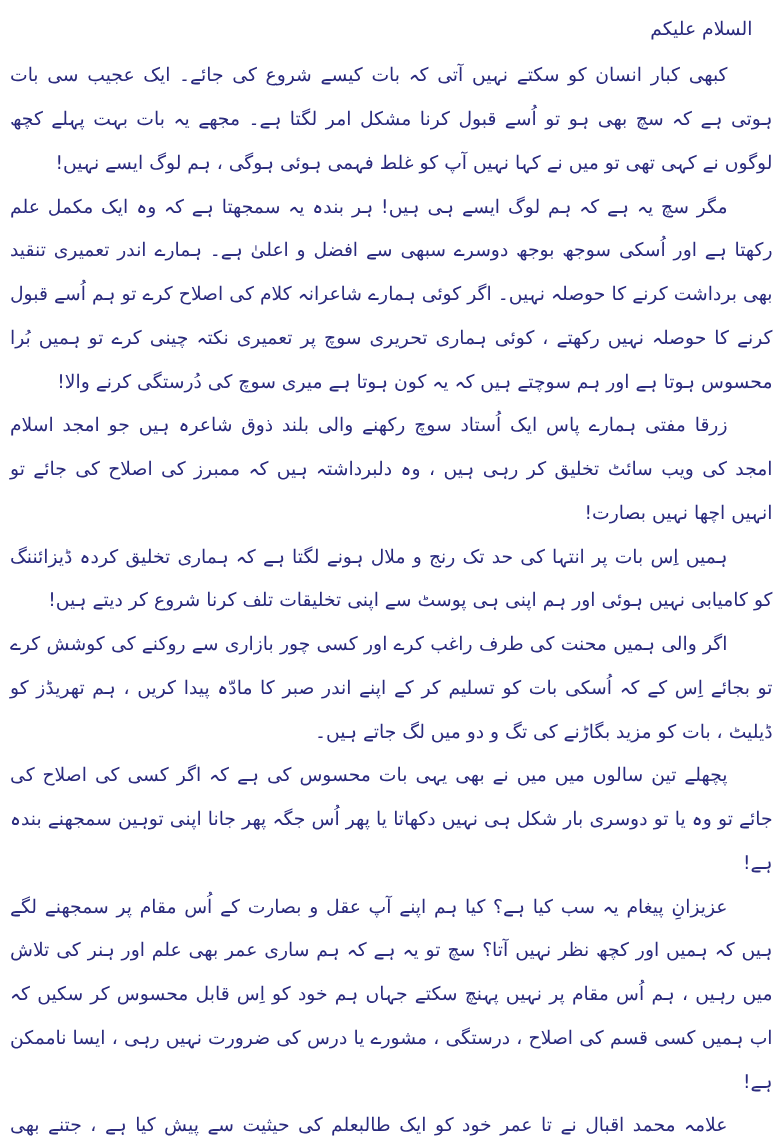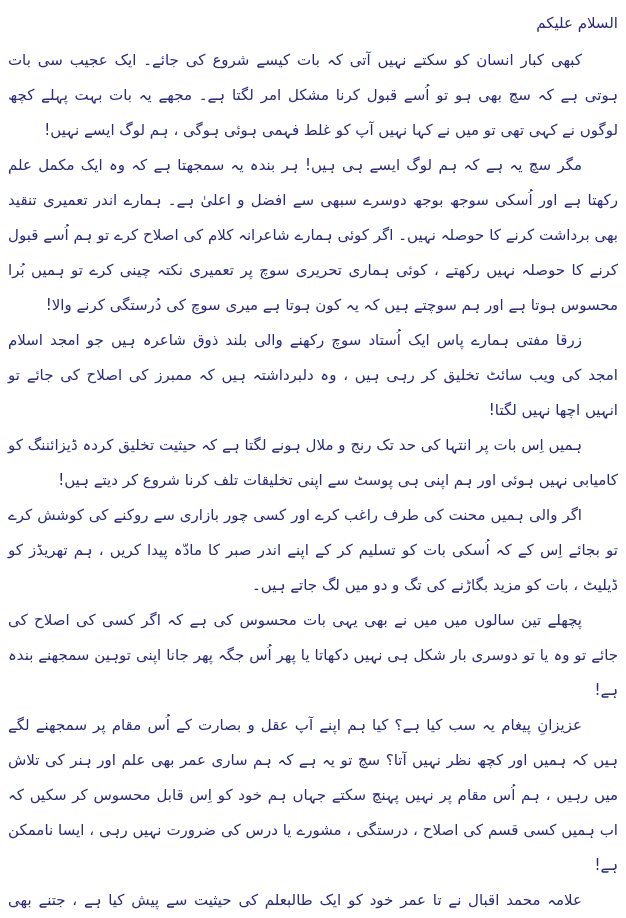--- a/index.html
+++ b/index.html
@@ -16,38 +16,38 @@
     unicode-bidi: embed;
     font-family: "DejaVu Sans", sans-serif;
     color: #2a2a7d;
     font-size: 15px;
     line-height: 35px;
     padding: 6px 8px 4px 8px;
     overflow: hidden;
   }
   .greeting {
     text-align: right;
-    margin: 0 0 2px 0;
+    margin: 0 16px 2px 0;
   }
   p.para {
     margin: 0;
     padding: 0;
     text-indent: 36px;      
     text-align: justify;
   }
 </style>
 </head>
 <body>
 
 <div class="page">
 
   <div class="greeting">السلام علیکم</div>
 
   <p class="para">کبھی کبار انسان کو سکتے نہیں آتی کہ بات کیسے شروع کی جائے۔ ایک عجیب سی بات ہوتی ہے کہ سچ بھی ہو تو اُسے قبول کرنا مشکل امر لگتا ہے۔ مجھے یہ بات بہت پہلے کچھ لوگوں نے کہی تھی تو میں نے کہا نہیں آپ کو غلط فہمی ہوئی ہوگی ، ہم لوگ ایسے نہیں!</p>
   <p class="para">مگر سچ یہ ہے کہ ہم لوگ ایسے ہی ہیں! ہر بندہ یہ سمجھتا ہے کہ وہ ایک مکمل علم رکھتا ہے اور اُسکی سوجھ بوجھ دوسرے سبھی سے افضل و اعلیٰ ہے۔ ہمارے اندر تعمیری تنقید بھی برداشت کرنے کا حوصلہ نہیں۔ اگر کوئی ہمارے شاعرانہ کلام کی اصلاح کرے تو ہم اُسے قبول کرنے کا حوصلہ نہیں رکھتے ، کوئی ہماری تحریری سوچ پر تعمیری نکتہ چینی کرے تو ہمیں بُرا محسوس ہوتا ہے اور ہم سوچتے ہیں کہ یہ کون ہوتا ہے میری سوچ کی دُرستگی کرنے والا!</p>
-  <p class="para">زرقا مفتی ہمارے پاس ایک اُستاد سوچ رکھنے والی بلند ذوق شاعرہ ہیں جو امجد اسلام امجد کی ویب سائٹ تخلیق کر رہی ہیں ، وہ دلبرداشتہ ہیں کہ ممبرز کی اصلاح کی جائے تو انہیں اچھا نہیں لگتا!</p>
-  <p class="para">ہمیں اِس بات پر انتہا کی حد تک رنج و ملال ہونے لگتا ہے کہ حیثیت تخلیق کردہ ڈیزائننگ کو کامیابی نہیں ہوئی اور ہم اپنی ہی پوسٹ سے اپنی تخلیقات تلف کرنا شروع کر دیتے ہیں!</p>
+  <p class="para">زرقا مفتی ہمارے پاس ایک اُستاد سوچ رکھنے والی بلند ذوق شاعرہ ہیں جو امجد اسلام امجد کی ویب سائٹ تخلیق کر رہی ہیں ، وہ دلبرداشتہ ہیں کہ ممبرز کی اصلاح کی جائے تو انہیں اچھا نہیں بصارت!</p>
+  <p class="para">ہمیں اِس بات پر انتہا کی حد تک رنج و ملال ہونے لگتا ہے کہ ہماری تخلیق کردہ ڈیزائننگ کو کامیابی نہیں ہوئی اور ہم اپنی ہی پوسٹ سے اپنی تخلیقات تلف کرنا شروع کر دیتے ہیں!</p>
   <p class="para">اگر والی ہمیں محنت کی طرف راغب کرے اور کسی چور بازاری سے روکنے کی کوشش کرے تو بجائے اِس کے کہ اُسکی بات کو تسلیم کر کے اپنے اندر صبر کا مادّہ پیدا کریں ، ہم تھریڈز کو ڈیلیٹ ، بات کو مزید بگاڑنے کی تگ و دو میں لگ جاتے ہیں۔</p>
   <p class="para">پچھلے تین سالوں میں میں نے بھی یہی بات محسوس کی ہے کہ اگر کسی کی اصلاح کی جائے تو وہ یا تو دوسری بار شکل ہی نہیں دکھاتا یا پھر اُس جگہ پھر جانا اپنی توہین سمجھنے بندہ ہے!</p>
   <p class="para">عزیزانِ پیغام یہ سب کیا ہے؟ کیا ہم اپنے آپ عقل و بصارت کے اُس مقام پر سمجھنے لگے ہیں کہ ہمیں اور کچھ نظر نہیں آتا؟ سچ تو یہ ہے کہ ہم ساری عمر بھی علم اور ہنر کی تلاش میں رہیں ، ہم اُس مقام پر نہیں پہنچ سکتے جہاں ہم خود کو اِس قابل محسوس کر سکیں کہ اب ہمیں کسی قسم کی اصلاح ، درستگی ، مشورے یا درس کی ضرورت نہیں رہی ، ایسا ناممکن ہے!</p>
   <p class="para">علامہ محمد اقبال نے تا عمر خود کو ایک طالبعلم کی حیثیت سے پیش کیا ہے ، جتنے بھی صوفی بزرگ گزرے ہیں اُنہوں اپنی عمروں کے دو تہائی حصے علم میں گزارے پھر بھی پیاسے رہے اور آج کل کا انسان چار جماعتیں پڑھ کر خود کو کیونکر علم و فن کی اُس گدی پر سمجھ بیٹھا ہے کہ اگر کوئی دوسرا اُسکی اصلاح کرنے کی کوشش کرے تو آگے سے نالاں ہو؟</p>
 
 </div>
 
 </body></html>

